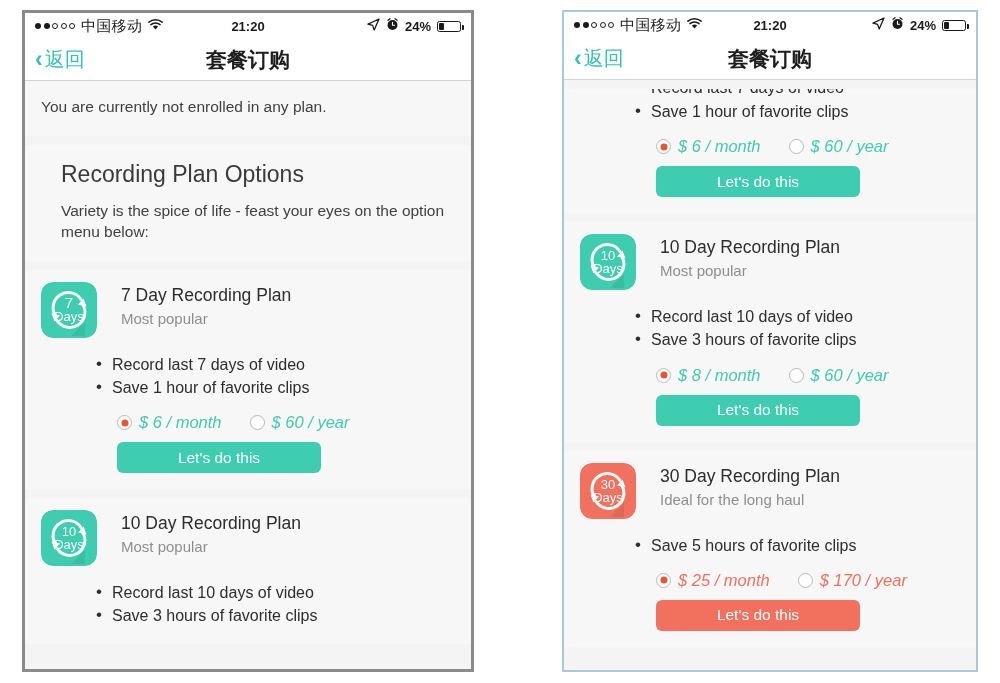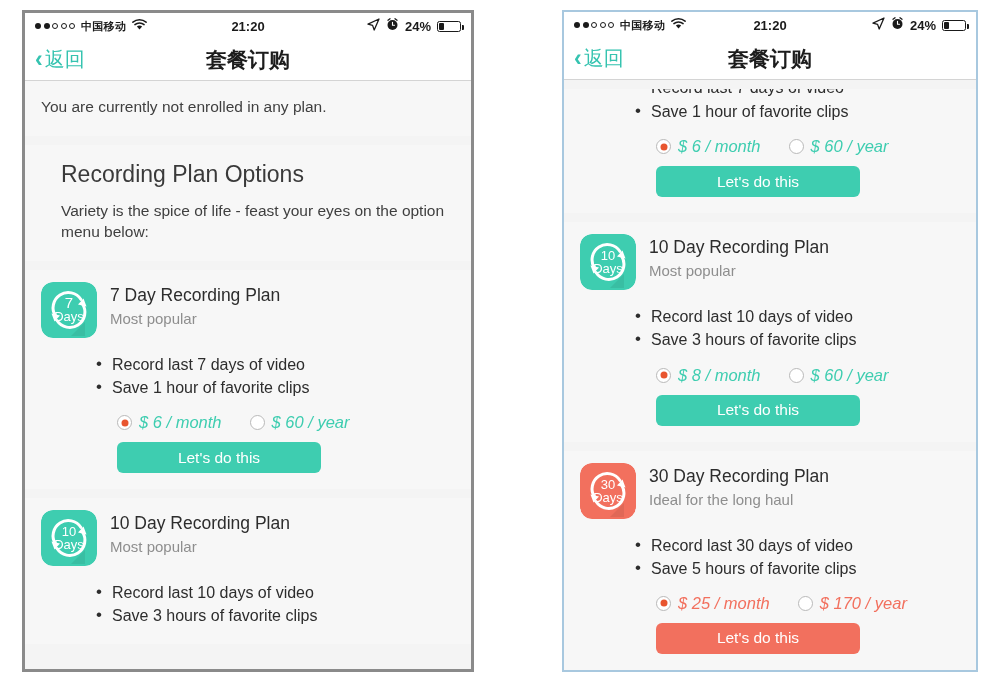--- a/index.html
+++ b/index.html
@@ -33,21 +33,21 @@
     display: flex; align-items: center;
     padding: 0 10px;
     font-size: 13px; font-weight: bold; color: #1a1a1a;
     position: relative;
   }
   .sb-left { display: flex; align-items: center; gap: 6px; }
   .dots { display: flex; align-items: center; gap: 2.5px; }
   .dot { width: 6px; height: 6px; border-radius: 50%; }
   .dot.on { background: #1a1a1a; }
   .dot.off { background: transparent; border: 1px solid #1a1a1a; width: 6px; height: 6px; }
-  .carrier { font-size: 11px; font-weight: bold; letter-spacing: .3px; }
+  .carrier { font-size: 15px; font-weight: normal; letter-spacing: .3px; }
   .wifi { display: inline-block; }
   .sb-time {
     position: absolute; left: 0; right: 0; text-align: center;
     font-size: 13px; font-weight: bold; pointer-events: none;
   }
   .sb-right {
     margin-left: auto; display: flex; align-items: center; gap: 6px;
     position: relative; z-index: 2;
   }
   .batt-pct { font-size: 13px; font-weight: bold; }
@@ -103,21 +103,21 @@
   .sec-desc {
     font-size: 15.5px; color: #3f3f3f; line-height: 1.35;
   }
 
   
   .plan-card {
     background: #f7f7f7;
     padding: 12px 16px 16px 16px;
     margin-top: 9px;
   }
-  .plan-head { display: flex; align-items: flex-start; gap: 13px; }
+  .plan-head { display: flex; align-items: flex-start; gap: 24px; }
   .plan-icon {
     width: 56px; height: 56px; border-radius: 12px;
     flex: 0 0 56px;
     position: relative;
     overflow: hidden;
   }
   .plan-icon svg { display: block; }
   .plan-title-wrap { padding-top: 3px; }
   .plan-title { font-size: 17.5px; color: #2d2d2d; line-height: 1.2; }
   .plan-sub { font-size: 15px; color: #8e8e8e; margin-top: 4px; }
@@ -420,21 +420,20 @@
     <text x="28" y="26" text-anchor="middle" fill="#ffffff" font-family="Liberation Sans, sans-serif" font-size="13">30</text>
     <text x="28" y="39" text-anchor="middle" fill="#ffffff" font-family="Liberation Sans, sans-serif" font-size="13">Days</text>
   </svg>
               </div>
       <div class="plan-title-wrap">
         <div class="plan-title">30 Day Recording Plan</div>
         <div class="plan-sub">Ideal for the long haul</div>
       </div>
     </div>
     <ul class="plan-feats">
-              <li>Record last 30 days of video</li>
               <li>Save 5 hours of favorite clips</li>
             </ul>
     <div class="price-row">
     <div class="radio-opt">
       <span class="radio checked"></span>
       <span class="price-label" style="color:#f2705e">$ 25 / month</span>
     </div>
     <span class="gap-mid"></span>
     <div class="radio-opt">
       <span class="radio "></span>

